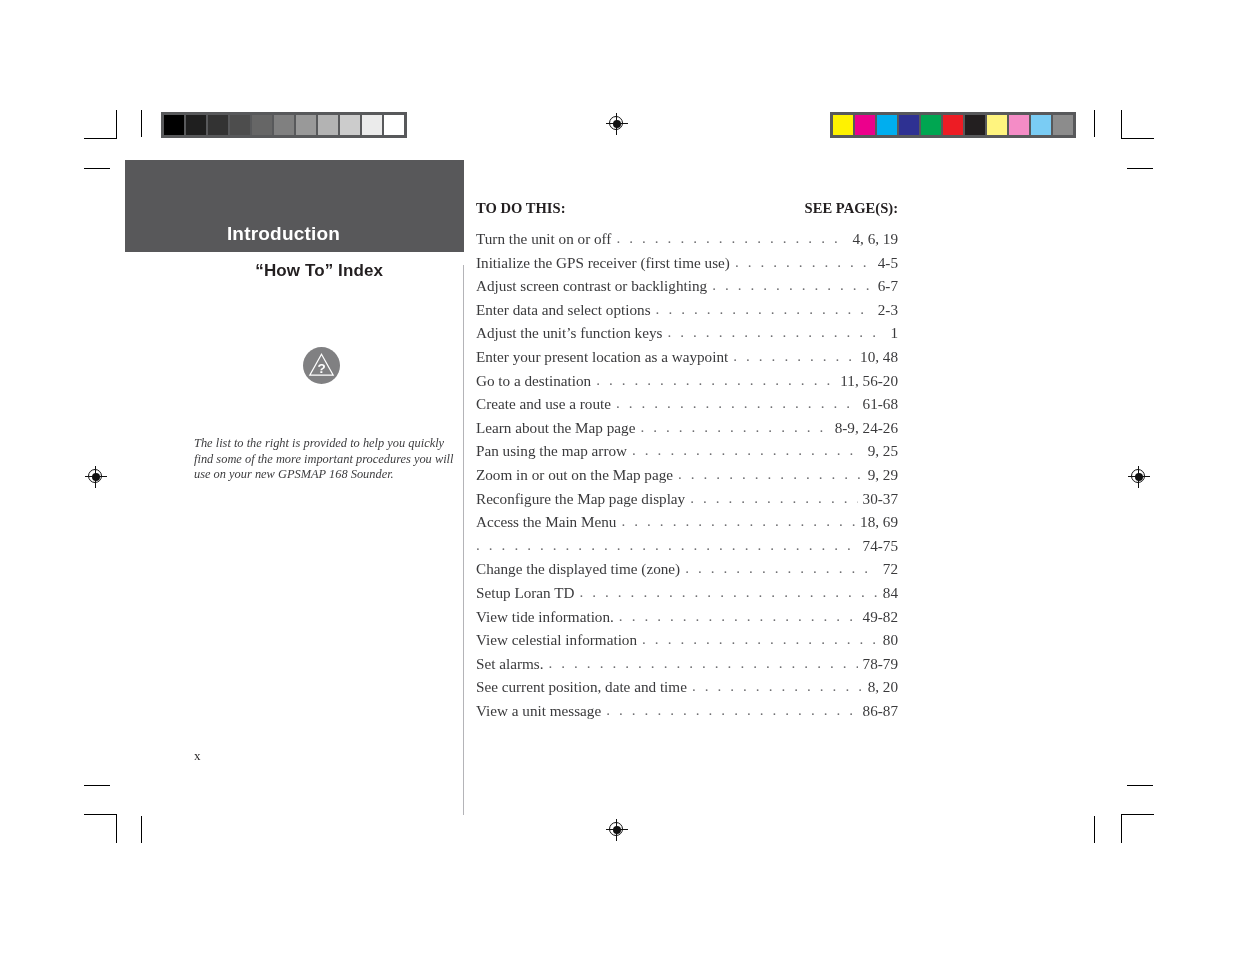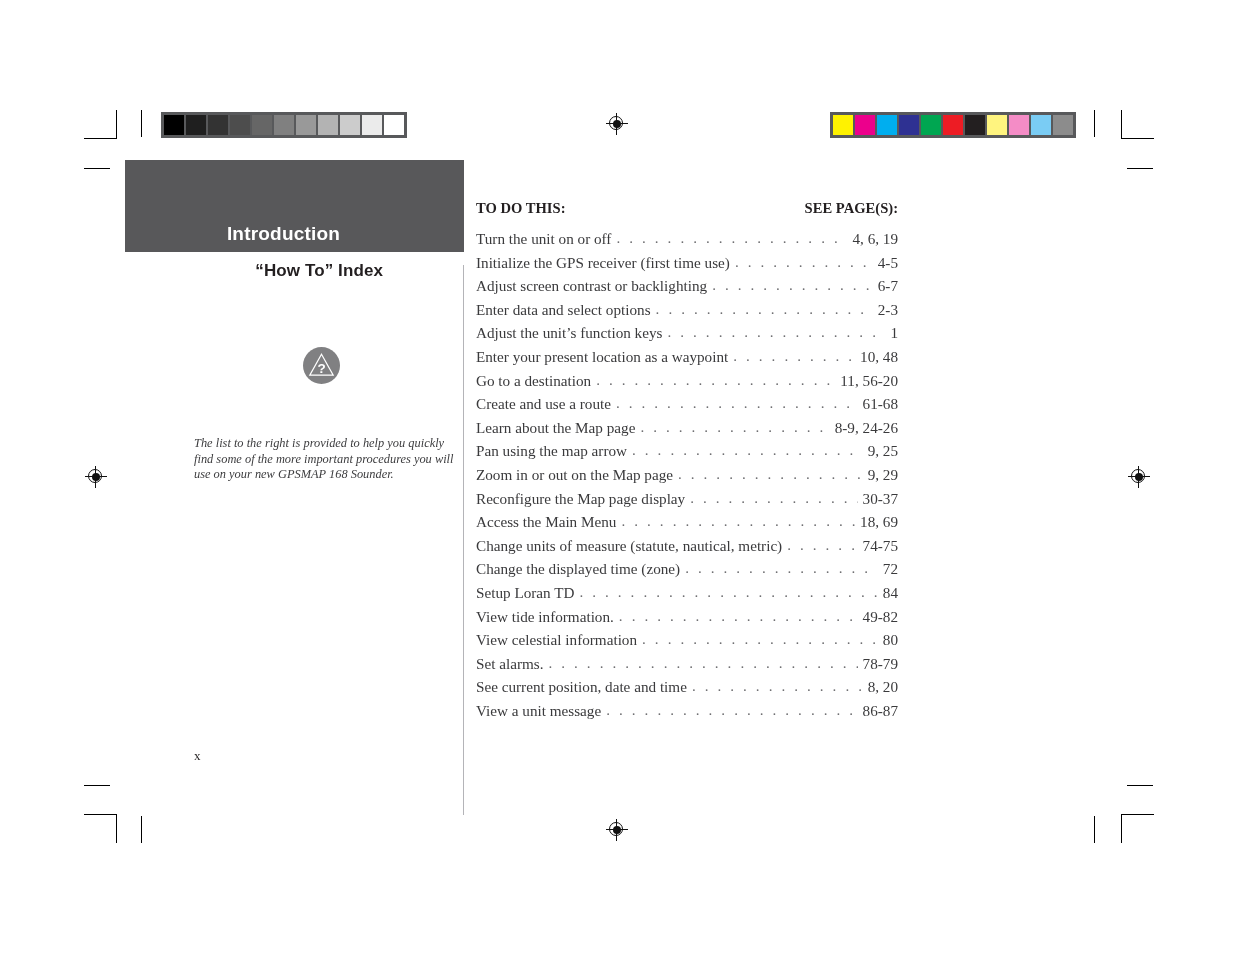--- a/index.html
+++ b/index.html
@@ -362,21 +362,20 @@
         <span class="row-label">Reconfigure the Map page display</span>
         <span class="leader">. . . . . . . . . . . . . . . . . . . . . . . . . . . . . . . . . . . . . . . . . . . . . . . . . . . . . . . . . . . . . . . . . . . . . . . . . . . . . . . . . . .</span>
         <span class="row-pages">30-37</span>
       </div>
       <div class="index-row">
         <span class="row-label">Access the Main Menu</span>
         <span class="leader">. . . . . . . . . . . . . . . . . . . . . . . . . . . . . . . . . . . . . . . . . . . . . . . . . . . . . . . . . . . . . . . . . . . . . . . . . . . . . . . . . . .</span>
         <span class="row-pages">18, 69</span>
       </div>
       <div class="index-row">
-        <span class="row-label">Change units of measure (statute, nautical, metric)</span>
         <span class="leader">. . . . . . . . . . . . . . . . . . . . . . . . . . . . . . . . . . . . . . . . . . . . . . . . . . . . . . . . . . . . . . . . . . . . . . . . . . . . . . . . . . .</span>
         <span class="row-pages">74-75</span>
       </div>
       <div class="index-row">
         <span class="row-label">Change the displayed time (zone)</span>
         <span class="leader">. . . . . . . . . . . . . . . . . . . . . . . . . . . . . . . . . . . . . . . . . . . . . . . . . . . . . . . . . . . . . . . . . . . . . . . . . . . . . . . . . . .</span>
         <span class="row-pages">72</span>
       </div>
       <div class="index-row">
         <span class="row-label">Setup Loran TD</span>

